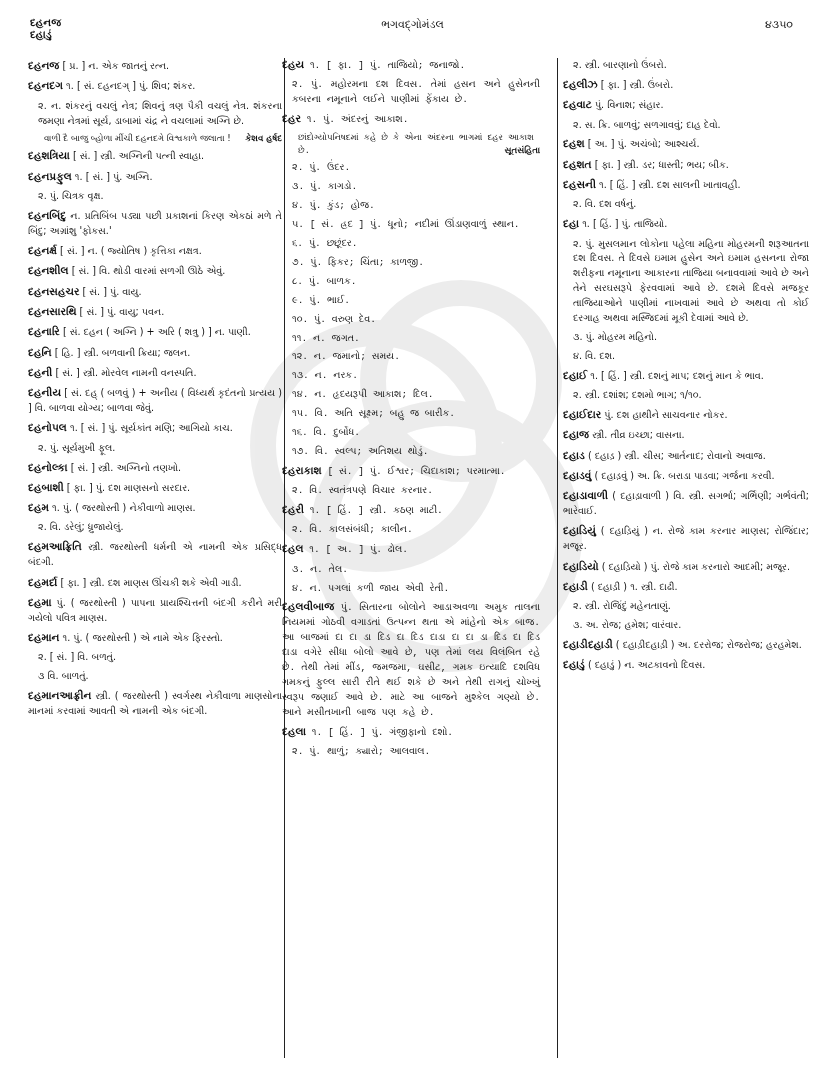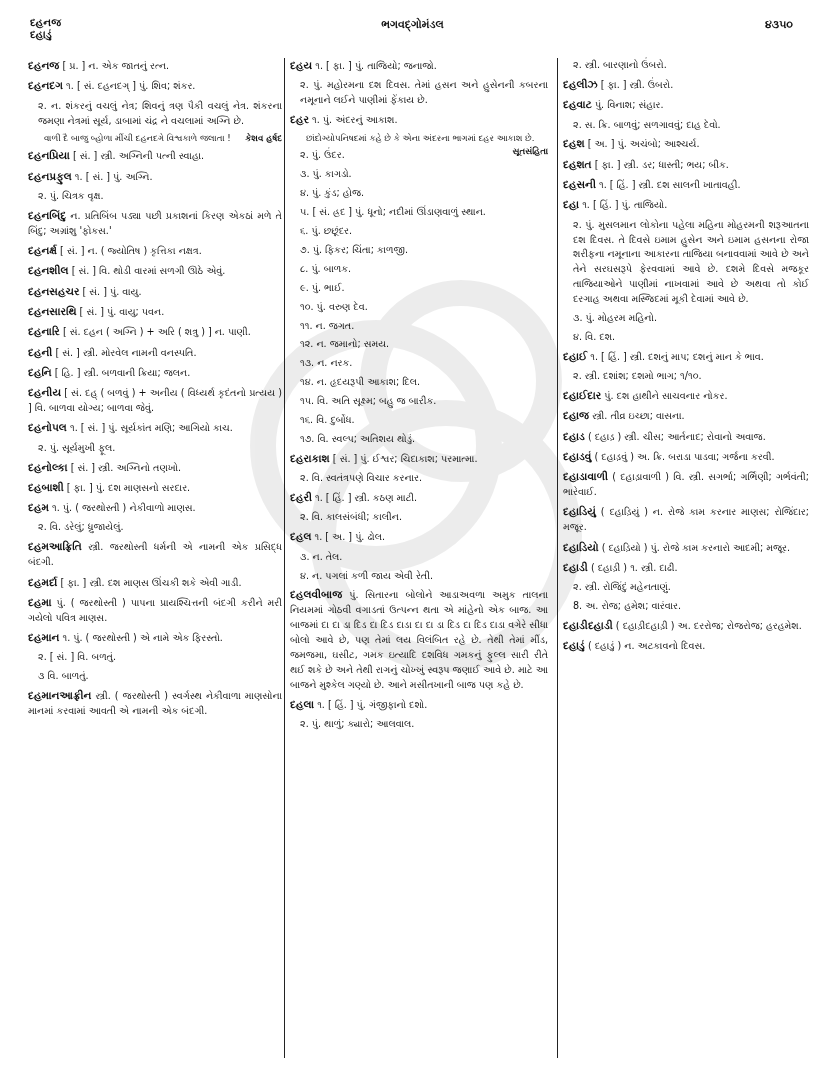--- a/index.html
+++ b/index.html
@@ -4,29 +4,29 @@
 <style>
   html, body { margin: 0; padding: 0; background: #ffffff; }
   body {
     width: 825px; height: 1080px; position: relative; overflow: hidden;
     font-family: "DejaVu Sans", sans-serif; color: #111;
   }
   .header {
     position: absolute; top: 0; left: 0; width: 825px; height: 52px;
   }
   .guide { position: absolute; left: 30px; top: 16px; font-size: 10.5px; font-weight: bold; line-height: 12px; }
-  .title { position: absolute; left: 0; width: 825px; top: 18px; text-align: center; font-size: 11px; font-weight: bold; }
-  .pageno { position: absolute; right: 32px; top: 18px; font-size: 11px; font-weight: bold; }
+  .title { position: absolute; left: 0; width: 825px; top: 18px; text-align: center; font-size: 11px; font-weight: normal; }
+  .pageno { position: absolute; right: 32px; top: 18px; font-size: 11px; font-weight: normal; }
   .cols { position: absolute; top: 58px; left: 0; width: 687px; height: 1000px; }
   .col {
     position: absolute; top: 0; height: 1000px; box-sizing: border-box;
     font-size: 9.6px; line-height: 14.9px;
   }
   .col1 { left: 28px; width: 254px; }
-  .col2 { left: 290px; width: 258px; }
+  .col2 { left: 282px; width: 258px; font-family: Liberation Mono, monospace; }
   .col3 { left: 563px; width: 246px; }
   .rule { position: absolute; top: 0; width: 1px; background: #222; }
   .rule1 { left: 284px; height: 1000px; }
   .rule2 { left: 557px; height: 1000px; }
   .entry { margin: 0 0 4.4px 0; text-align: justify; }
   .hw { font-weight: bold; font-size: 10.6px; }
   .sense { padding-left: 10px; margin: 0 0 4px 0; text-align: justify; }
   .quote { padding-left: 16px; font-size: 8.6px; line-height: 13px; margin: 0 0 3px 0; }
   .src { float: right; font-weight: bold; font-size: 8.6px; }
   .wm {
@@ -54,31 +54,31 @@
 </div>
 
 <div class="cols">
   <div class="rule rule1"></div>
   <div class="rule rule2"></div>
   <div class="col col1">
       <div class="entry"><span class="hw">દહનજ</span> <span>[ પ્ર. ] ન. એક જાતનું રત્ન.</span></div>
       <div class="entry"><span class="hw">દહનદગ</span> <span>૧. [ સં. દહનદગ્ ] પું. શિવ; શંકર.</span></div>
       <div class="sense">૨. ન. શંકરનું વચલું નેત્ર; શિવનું ત્રણ પૈકી વચલું નેત્ર. શંકરના જમણા નેત્રમાં સૂર્ય, ડાબામાં ચંદ્ર ને વચલામાં અગ્નિ છે.</div>
       <div class="quote"><span>વાળી દૈ બાજુ બ્હોળા મીંચી દહનદગે વિશ્વકાળે જલાતા !</span><span class="src">કેશવ હર્ષદ</span></div>
-      <div class="entry"><span class="hw">દહનપ્રિયા</span> <span>[ સં. ] સ્ત્રી. અગ્નિની પત્ની સ્વાહા.</span></div>
+      <div class="entry"><span class="hw">દહશત્રિયા</span> <span>[ સં. ] સ્ત્રી. અગ્નિની પત્ની સ્વાહા.</span></div>
       <div class="entry"><span class="hw">દહનપ્રફુલ</span> <span>૧. [ સં. ] પું. અગ્નિ.</span></div>
       <div class="sense">૨. પું. ચિત્રક વૃક્ષ.</div>
       <div class="entry"><span class="hw">દહનબિંદુ</span> <span>ન. પ્રતિબિંબ પડ્યા પછી પ્રકાશનાં કિરણ એકઠાં મળે તે બિંદુ; અગ્રાંશુ 'ફોકસ.'</span></div>
       <div class="entry"><span class="hw">દહનર્ક્ષ</span> <span>[ સં. ] ન. ( જ્યોતિષ ) કૃત્તિકા નક્ષત્ર.</span></div>
       <div class="entry"><span class="hw">દહનશીલ</span> <span>[ સં. ] વિ. થોડી વારમાં સળગી ઊઠે એવું.</span></div>
       <div class="entry"><span class="hw">દહનસહચર</span> <span>[ સં. ] પું. વાયુ.</span></div>
       <div class="entry"><span class="hw">દહનસારથિ</span> <span>[ સં. ] પું. વાયુ; પવન.</span></div>
       <div class="entry"><span class="hw">દહનારિ</span> <span>[ સં. દહન ( અગ્નિ ) + અરિ ( શત્રુ ) ] ન. પાણી.</span></div>
+      <div class="entry"><span class="hw">દહનિ</span> <span>[ હિ. ] સ્ત્રી. બળવાની ક્રિયા; જલન.</span></div>
       <div class="entry"><span class="hw">દહની</span> <span>[ સં. ] સ્ત્રી. મોરવેલ નામની વનસ્પતિ.</span></div>
-      <div class="entry"><span class="hw">દહનિ</span> <span>[ હિ. ] સ્ત્રી. બળવાની ક્રિયા; જલન.</span></div>
       <div class="entry"><span class="hw">દહનીય</span> <span>[ સં. દહ્ ( બળવું ) + અનીય ( વિધ્યર્થ કૃદંતનો પ્રત્યય ) ] વિ. બાળવા યોગ્ય; બાળવા જેવું.</span></div>
       <div class="entry"><span class="hw">દહનોપલ</span> <span>૧. [ સં. ] પું. સૂર્યકાંત મણિ; આગિયો કાચ.</span></div>
       <div class="sense">૨. પું. સૂર્યમુખી ફૂલ.</div>
       <div class="entry"><span class="hw">દહનોલ્કા</span> <span>[ સં. ] સ્ત્રી. અગ્નિનો તણખો.</span></div>
       <div class="entry"><span class="hw">દહબાશી</span> <span>[ ફા. ] પું. દશ માણસનો સરદાર.</span></div>
       <div class="entry"><span class="hw">દહમ</span> <span>૧. પું. ( જરથોસ્તી ) નેકીવાળો માણસ.</span></div>
       <div class="sense">૨. વિ. ડરેલું; ધ્રુજાયેલું.</div>
       <div class="entry"><span class="hw">દહમઆફ્રિતિ</span> <span>સ્ત્રી. જરથોસ્તી ધર્મની એ નામની એક પ્રસિદ્ધ બંદગી.</span></div>
       <div class="entry"><span class="hw">દહમર્દા</span> <span>[ ફા. ] સ્ત્રી. દશ માણસ ઊંચકી શકે એવી ગાડી.</span></div>
       <div class="entry"><span class="hw">દહમા</span> <span>પું. ( જરથોસ્તી ) પાપના પ્રાયશ્ચિત્તની બંદગી કરીને મરી ગયેલો પવિત્ર માણસ.</span></div>
@@ -120,32 +120,33 @@
       <div class="sense">૨. પું. થાળું; ક્યારો; આલવાલ.</div>
     </div>
   <div class="col col3">
       <div class="sense">૨. સ્ત્રી. બારણાનો ઉંબરો.</div>
       <div class="entry"><span class="hw">દહલીઝ</span> <span>[ ફા. ] સ્ત્રી. ઉંબરો.</span></div>
       <div class="entry"><span class="hw">દહવાટ</span> <span>પું. વિનાશ; સંહાર.</span></div>
       <div class="sense">૨. સ. ક્રિ. બાળવું; સળગાવવું; દાહ દેવો.</div>
       <div class="entry"><span class="hw">દહશ</span> <span>[ અ. ] પું. અચંબો; આશ્ચર્ય.</span></div>
       <div class="entry"><span class="hw">દહશત</span> <span>[ ફા. ] સ્ત્રી. ડર; ધાસ્તી; ભય; બીક.</span></div>
       <div class="entry"><span class="hw">દહસની</span> <span>૧. [ હિં. ] સ્ત્રી. દશ સાલની ખાતાવહી.</span></div>
+      <div class="sense">૨. વિ. દશ વર્ષનું.</div>
       <div class="entry"><span class="hw">દહા</span> <span>૧. [ હિં. ] પું. તાજિયો.</span></div>
       <div class="sense">૨. પું. મુસલમાન લોકોના પહેલા મહિના મોહરમની શરૂઆતના દશ દિવસ. તે દિવસે ઇમામ હુસેન અને ઇમામ હસનના રોજા શરીફના નમૂનાના આકારના તાજિયા બનાવવામાં આવે છે અને તેને સરઘસરૂપે ફેરવવામાં આવે છે. દશમે દિવસે મજકૂર તાજિયાઓને પાણીમાં નાખવામાં આવે છે અથવા તો કોઈ દરગાહ અથવા મસ્જિદમાં મૂકી દેવામાં આવે છે.</div>
       <div class="sense">૩. પું. મોહરમ મહિનો.</div>
       <div class="sense">૪. વિ. દશ.</div>
       <div class="entry"><span class="hw">દહાઈ</span> <span>૧. [ હિં. ] સ્ત્રી. દશનું માપ; દશનું માન કે ભાવ.</span></div>
       <div class="sense">૨. સ્ત્રી. દશાંશ; દશમો ભાગ; ૧/૧૦.</div>
       <div class="entry"><span class="hw">દહાઈદાર</span> <span>પું. દશ હાથીને સાચવનાર નોકર.</span></div>
       <div class="entry"><span class="hw">દહાજ</span> <span>સ્ત્રી. તીવ્ર ઇચ્છા; વાસના.</span></div>
       <div class="entry"><span class="hw">દહાડ</span> <span>( દહાડ઼ ) સ્ત્રી. ચીસ; આર્તનાદ; રોવાનો અવાજ.</span></div>
       <div class="entry"><span class="hw">દહાડવું</span> <span>( દહાડ઼વું ) અ. ક્રિ. બરાડા પાડવા; ગર્જના કરવી.</span></div>
       <div class="entry"><span class="hw">દહાડાવાળી</span> <span>( દહાડ઼ાવાળી ) વિ. સ્ત્રી. સગર્ભા; ગર્ભિણી; ગર્ભવંતી; ભારેવાઈ.</span></div>
       <div class="entry"><span class="hw">દહાડિયું</span> <span>( દહાડ઼િયું ) ન. રોજે કામ કરનાર માણસ; રોજિંદાર; મજૂર.</span></div>
       <div class="entry"><span class="hw">દહાડિયો</span> <span>( દહાડ઼િયો ) પું. રોજે કામ કરનારો આદમી; મજૂર.</span></div>
       <div class="entry"><span class="hw">દહાડી</span> <span>( દહાડ઼ી ) ૧. સ્ત્રી. દાઢી.</span></div>
       <div class="sense">૨. સ્ત્રી. રોજિંદું મહેનતાણું.</div>
-      <div class="sense">8. અ. રોજ; હમેશ; વારંવાર.</div>
+      <div class="sense">૩. અ. રોજ; હમેશ; વારંવાર.</div>
       <div class="entry"><span class="hw">દહાડીદહાડી</span> <span>( દહાડ઼ીદહાડ઼ી ) અ. દરરોજ; રોજરોજ; હરહમેશ.</span></div>
       <div class="entry"><span class="hw">દહાડું</span> <span>( દહાડ઼ું ) ન. અટકાવનો દિવસ.</span></div>
     </div>
 </div>
 
 </body></html>

